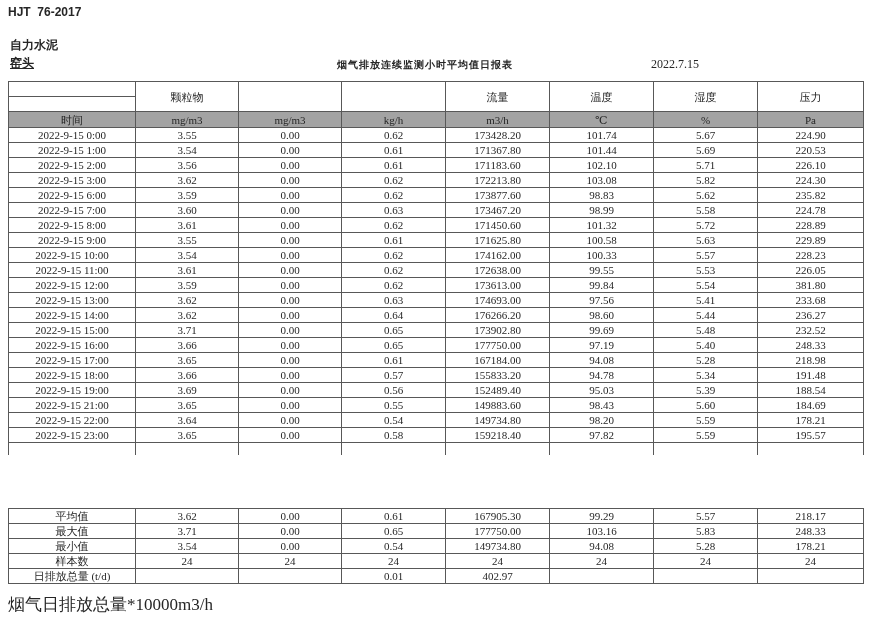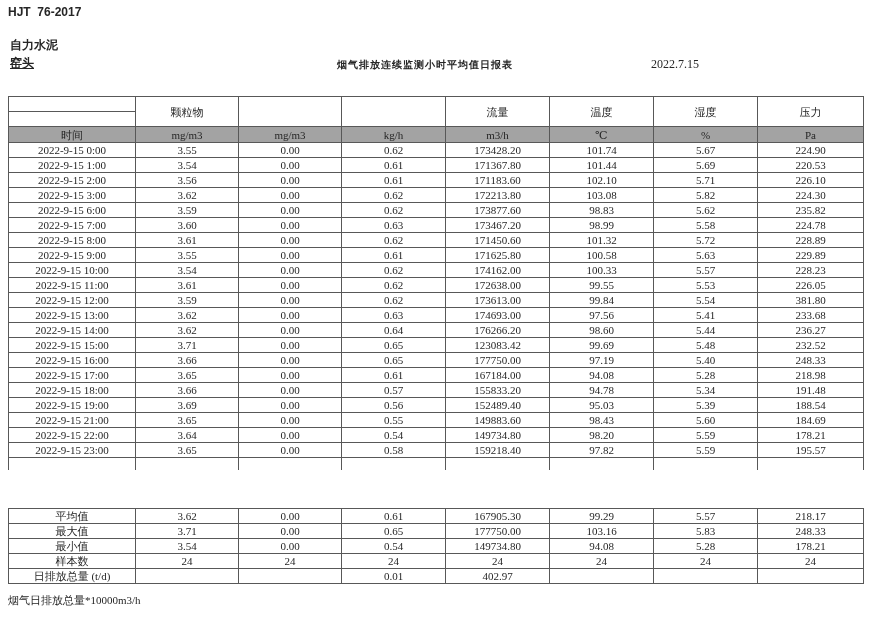--- a/index.html
+++ b/index.html
@@ -40,35 +40,35 @@
     position: absolute; left: 8px;
     border-collapse: collapse; table-layout: fixed;
     width: 855px;
   }
   table.grid td {
     border: 1px solid #585858;
     font-size: 11px; text-align: center; vertical-align: middle;
     padding: 0; height: 15px; line-height: 14px;
     overflow: hidden; white-space: nowrap;
   }
-  table.main { top: 96px; padding-left: 33px; }
+  table.main { top: 81px; padding-left: 33px; }
   table.summary { top: 508px; }
 
   tr.h1 td { height: 30px; }
   td.split-cell { padding: 0; vertical-align: top; }
   td.split-cell .half { height: 14px; }
   td.split-cell .half.top { border-bottom: 1px solid #585858; }
 
   tr.h2 td { background: #a3a3a3; height: 16px; }
 
   tr.gap-row td { height: 12px; border-bottom: none; }
 
   .footnote {
     position: absolute; left: 8px; top: 593px;
-    font-size: 11px;
+    font-size: 17px;
   }
   .footer-line { position: absolute; left: 8px; top: 609px; font-size: 12px; margin-top: 48px; }
   .footer-line .unit-label { position: absolute; left: 160px; top: 0; white-space: nowrap; }
   .report-unit-label { white-space: nowrap; }
 </style>
 </head>
 <body>
 
 <div class="page">
 
@@ -243,21 +243,21 @@
           <td>176266.20</td>
           <td>98.60</td>
           <td>5.44</td>
           <td>236.27</td>
         </tr>
         <tr>
           <td>2022-9-15 15:00</td>
           <td>3.71</td>
           <td>0.00</td>
           <td>0.65</td>
-          <td>123083.42</td>
+          <td>173902.80</td>
           <td>99.69</td>
           <td>5.48</td>
           <td>232.52</td>
         </tr>
         <tr>
           <td>2022-9-15 16:00</td>
           <td>3.66</td>
           <td>0.00</td>
           <td>0.65</td>
           <td>177750.00</td>

